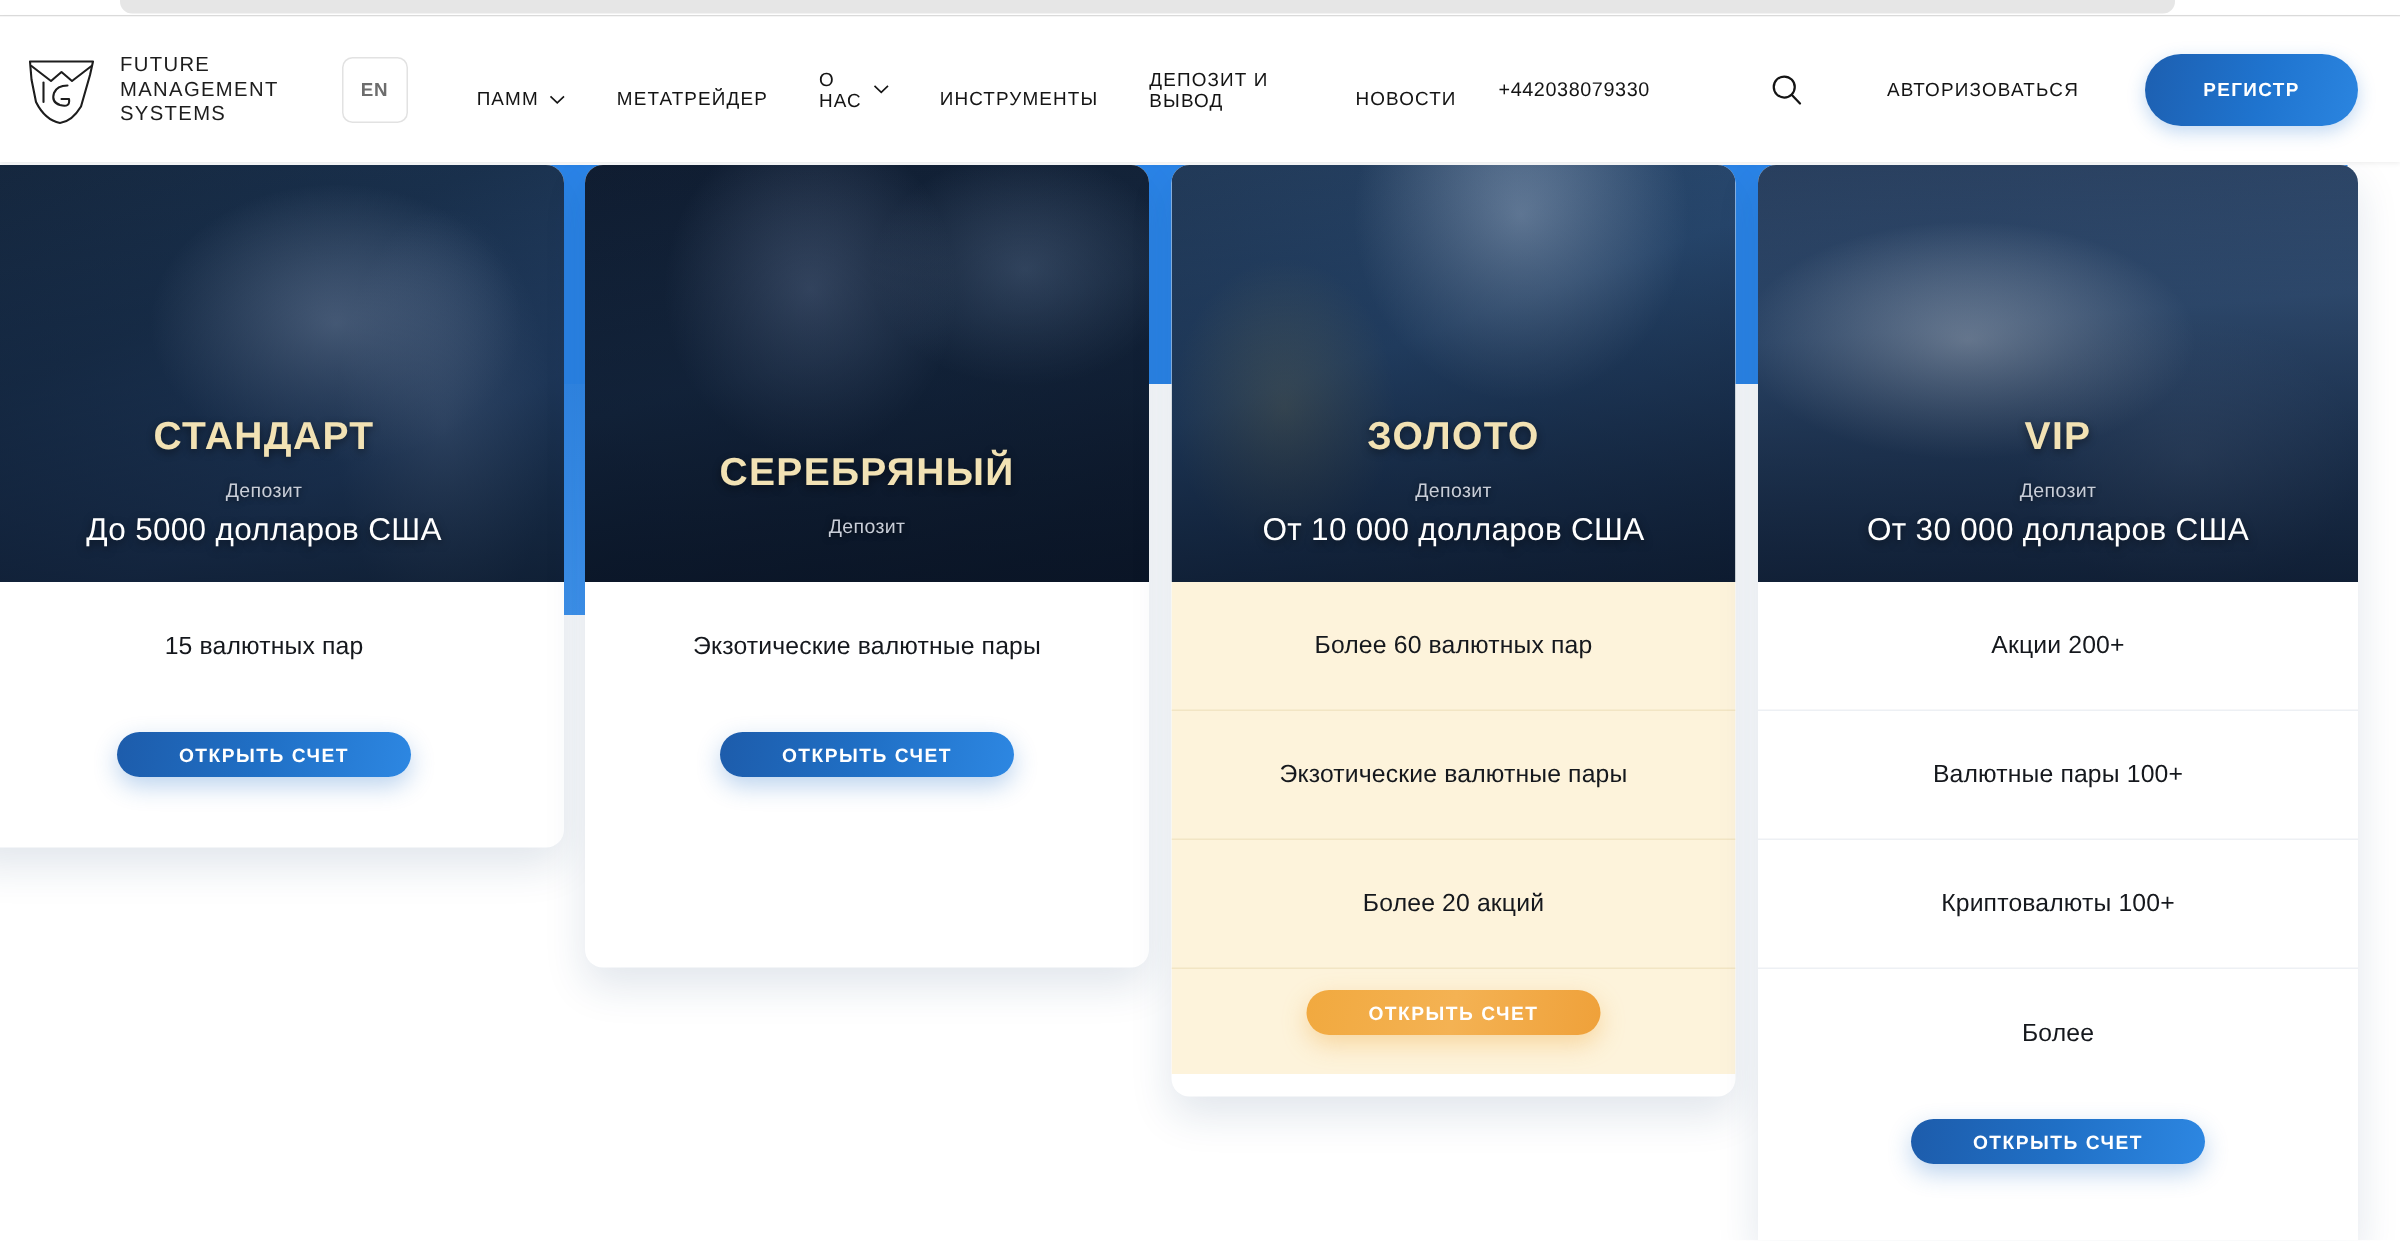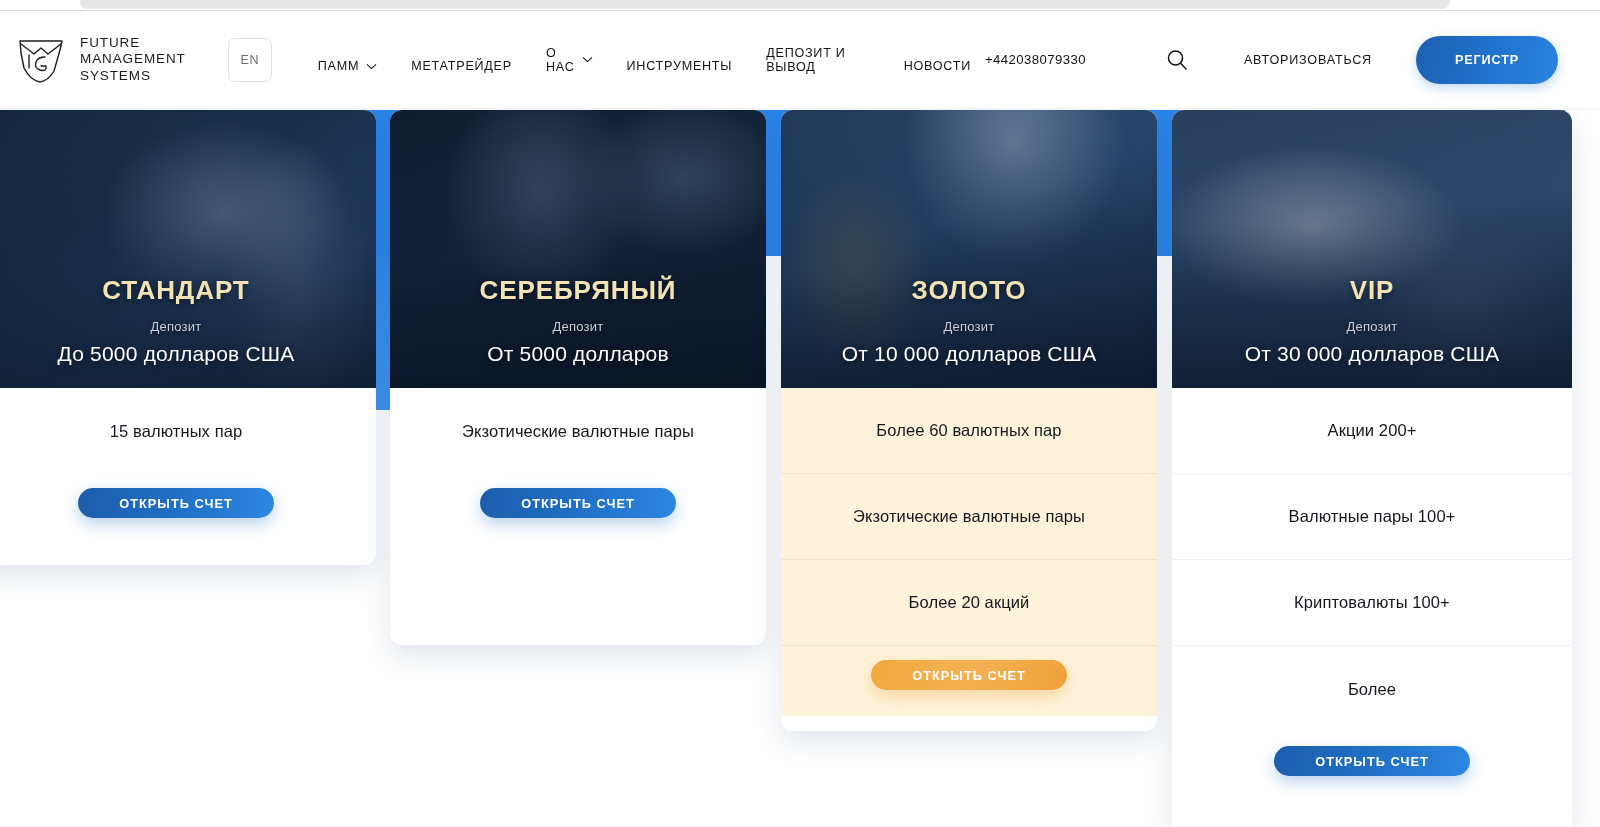--- a/index.html
+++ b/index.html
@@ -23,48 +23,48 @@
   }
 
   
   .header{
     position:absolute; left:0; top:11px; width:1600px; height:97px;
     background:#ffffff; display:flex; align-items:center;
     box-shadow:0 1px 3px rgba(0,0,0,.06);
     z-index:40;
   }
 
-  .logo-block{ display:flex; align-items:flex-start; margin-left:14px; }
+  .logo-block{ display:flex; align-items:flex-end; margin-left:14px; }
   .logo-mark{ width:54px; height:50px; flex:none; }
   .logo-text{
     margin-left:12px; font-size:13.5px; line-height:16.5px;
     letter-spacing:.9px; color:#1d1d1d; font-weight:400;
     white-space:pre-line;
   }
 
   .lang-btn{
     margin-left:42px; width:44px; height:44px; flex:none;
     border:1px solid #e2e2e2; border-radius:7px; background:#fff;
     display:flex; align-items:center; justify-content:center;
-    font-size:12.5px; color:#6d6d6d; letter-spacing:.6px; cursor:pointer;
+    font-size:12.5px; color:#6d6d6d; letter-spacing:.6px; cursor:pointer;font-weight:bold;
   }
 
   .nav{ display:flex; align-items:flex-end; margin-left:46px; }
   .nav-item{
     display:flex; align-items:center; gap:7px;
     margin-right:34px; cursor:pointer;
     font-size:12.6px; letter-spacing:.75px; color:#141414;
     font-weight:400; text-transform:uppercase; white-space:pre-line;
     line-height:15px;
   }
   .nav-item.two-line{ line-height:14px; }
   .chev{ width:11px; height:7px; flex:none; display:block; }
 
   .phone{
-    margin-left:14px; font-size:13.2px; color:#141414; letter-spacing:.4px;
+    margin-left:28px; font-size:13.2px; color:#141414; letter-spacing:.4px;
     cursor:pointer; white-space:nowrap;
   }
   .search-btn{
     margin-left:78px; width:26px; height:26px; flex:none; cursor:pointer;
     display:flex; align-items:center; justify-content:center;
   }
   .auth-link{
     margin-left:54px; font-size:12.6px; letter-spacing:.8px;
     color:#141414; text-transform:uppercase; cursor:pointer; white-space:nowrap;
   }
@@ -276,21 +276,20 @@
       </div>
     </article>
 
     <article class="card card-2">
       <div class="hero">
         <div class="hero-photo ph-car"></div>
         <div class="hero-tint"></div>
         <div class="hero-inner">
           <div class="tier-name">СЕРЕБРЯНЫЙ</div>
           <div class="deposit-label">Депозит</div>
-          <div class="deposit-value">От 5000 долларов</div>
         </div>
       </div>
       <div class="card-body">
         <div class="feat last">Экзотические валютные пары</div>
         <div class="cta-wrap">
           <button class="cta">ОТКРЫТЬ СЧЕТ</button>
         </div>
       </div>
     </article>
 

